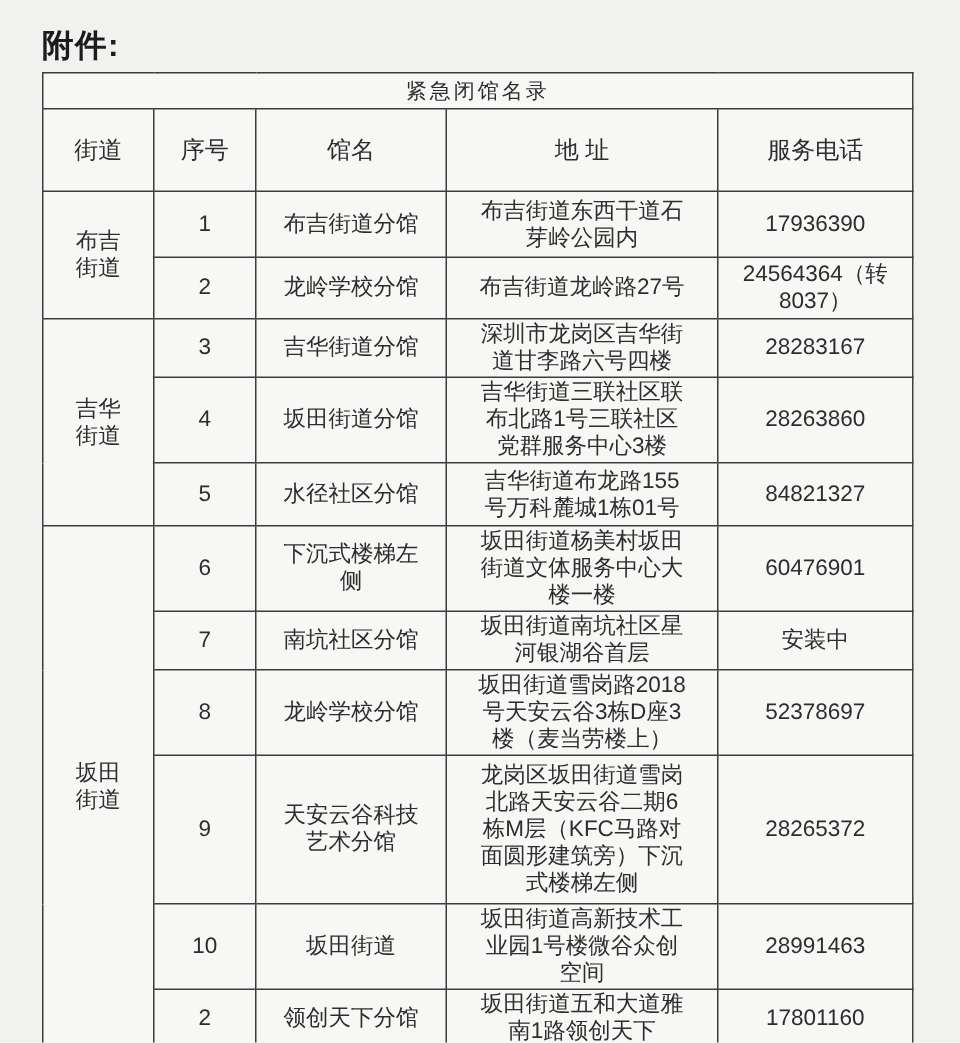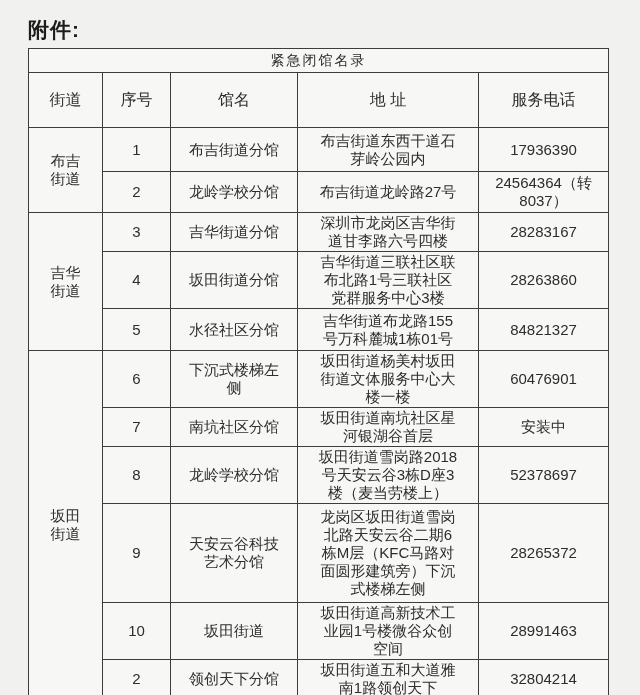--- a/index.html
+++ b/index.html
@@ -213,17 +213,17 @@
       </tr>
       <tr style="height: 39px;">
         <td>2</td>
         <td>
           <span class="name-inner">领创天下分馆</span>
         </td>
         <td>
           <span class="addr-inner">坂田街道五和大道雅南1路领创天下</span>
         </td>
         <td>
-          <span class="phone-inner">32804214</span>
+          <span class="phone-inner">17801160</span>
         </td>
       </tr>
     </tbody>
 </table>
 
 </body></html>

